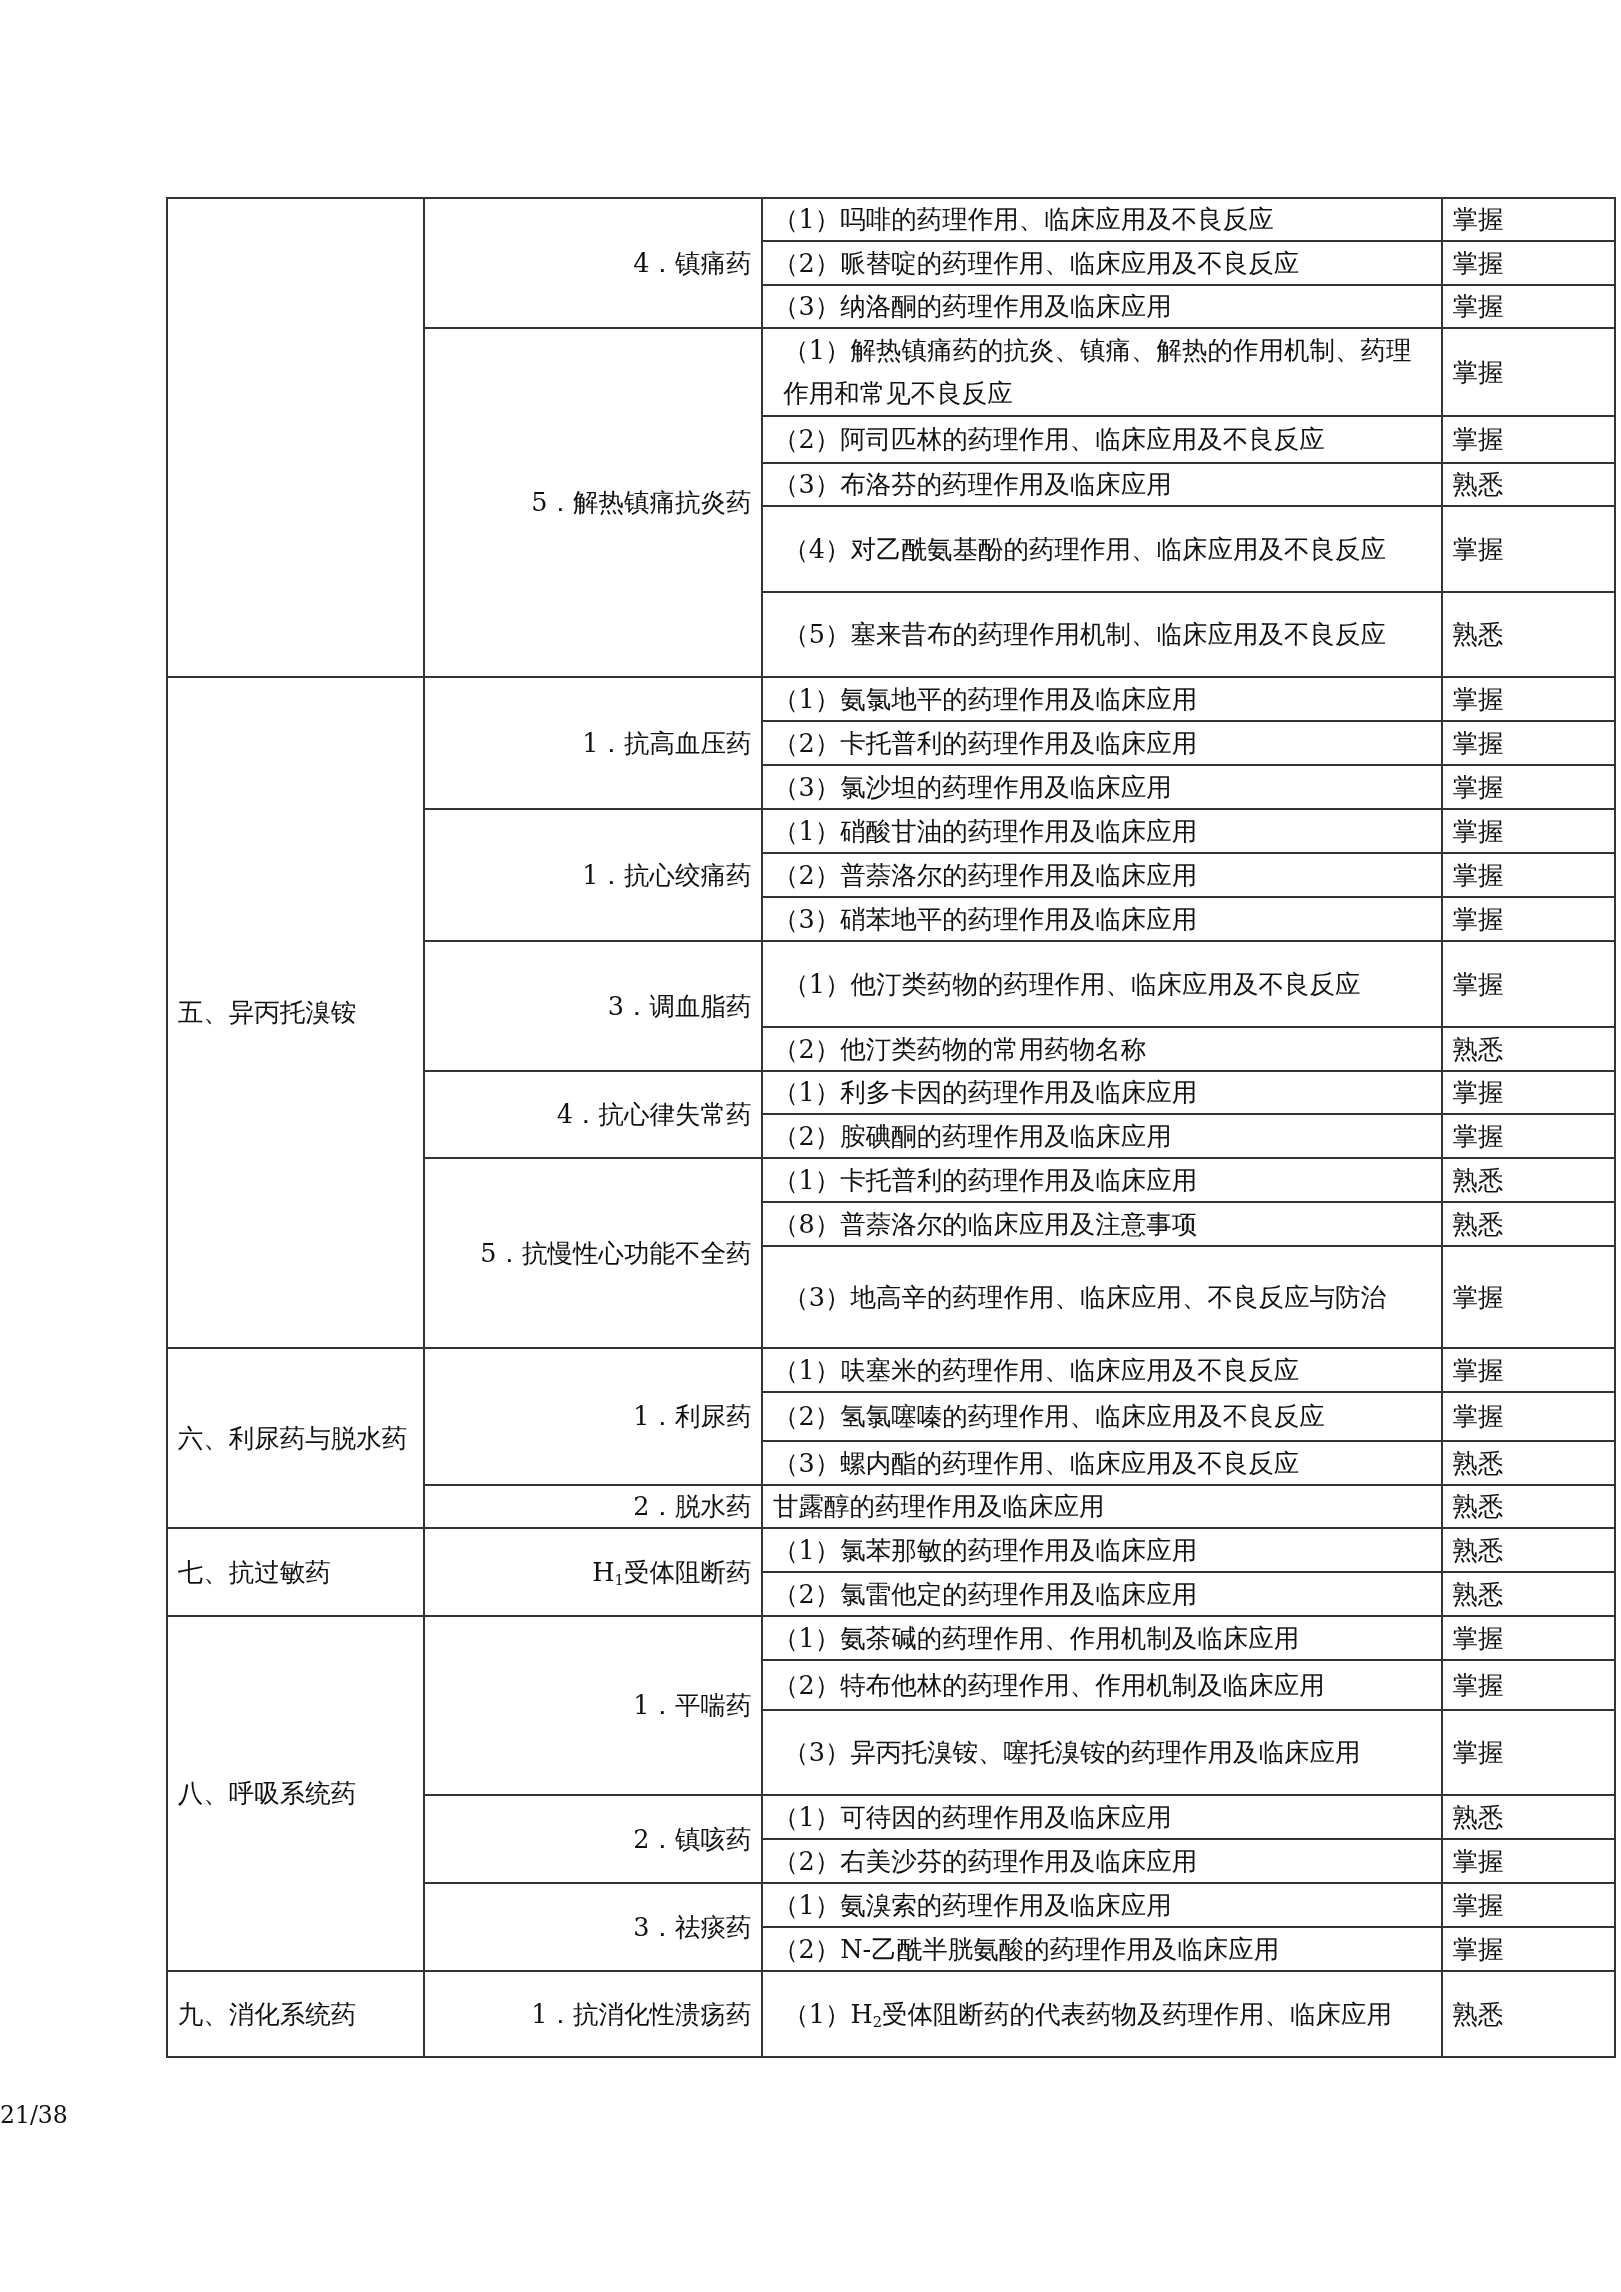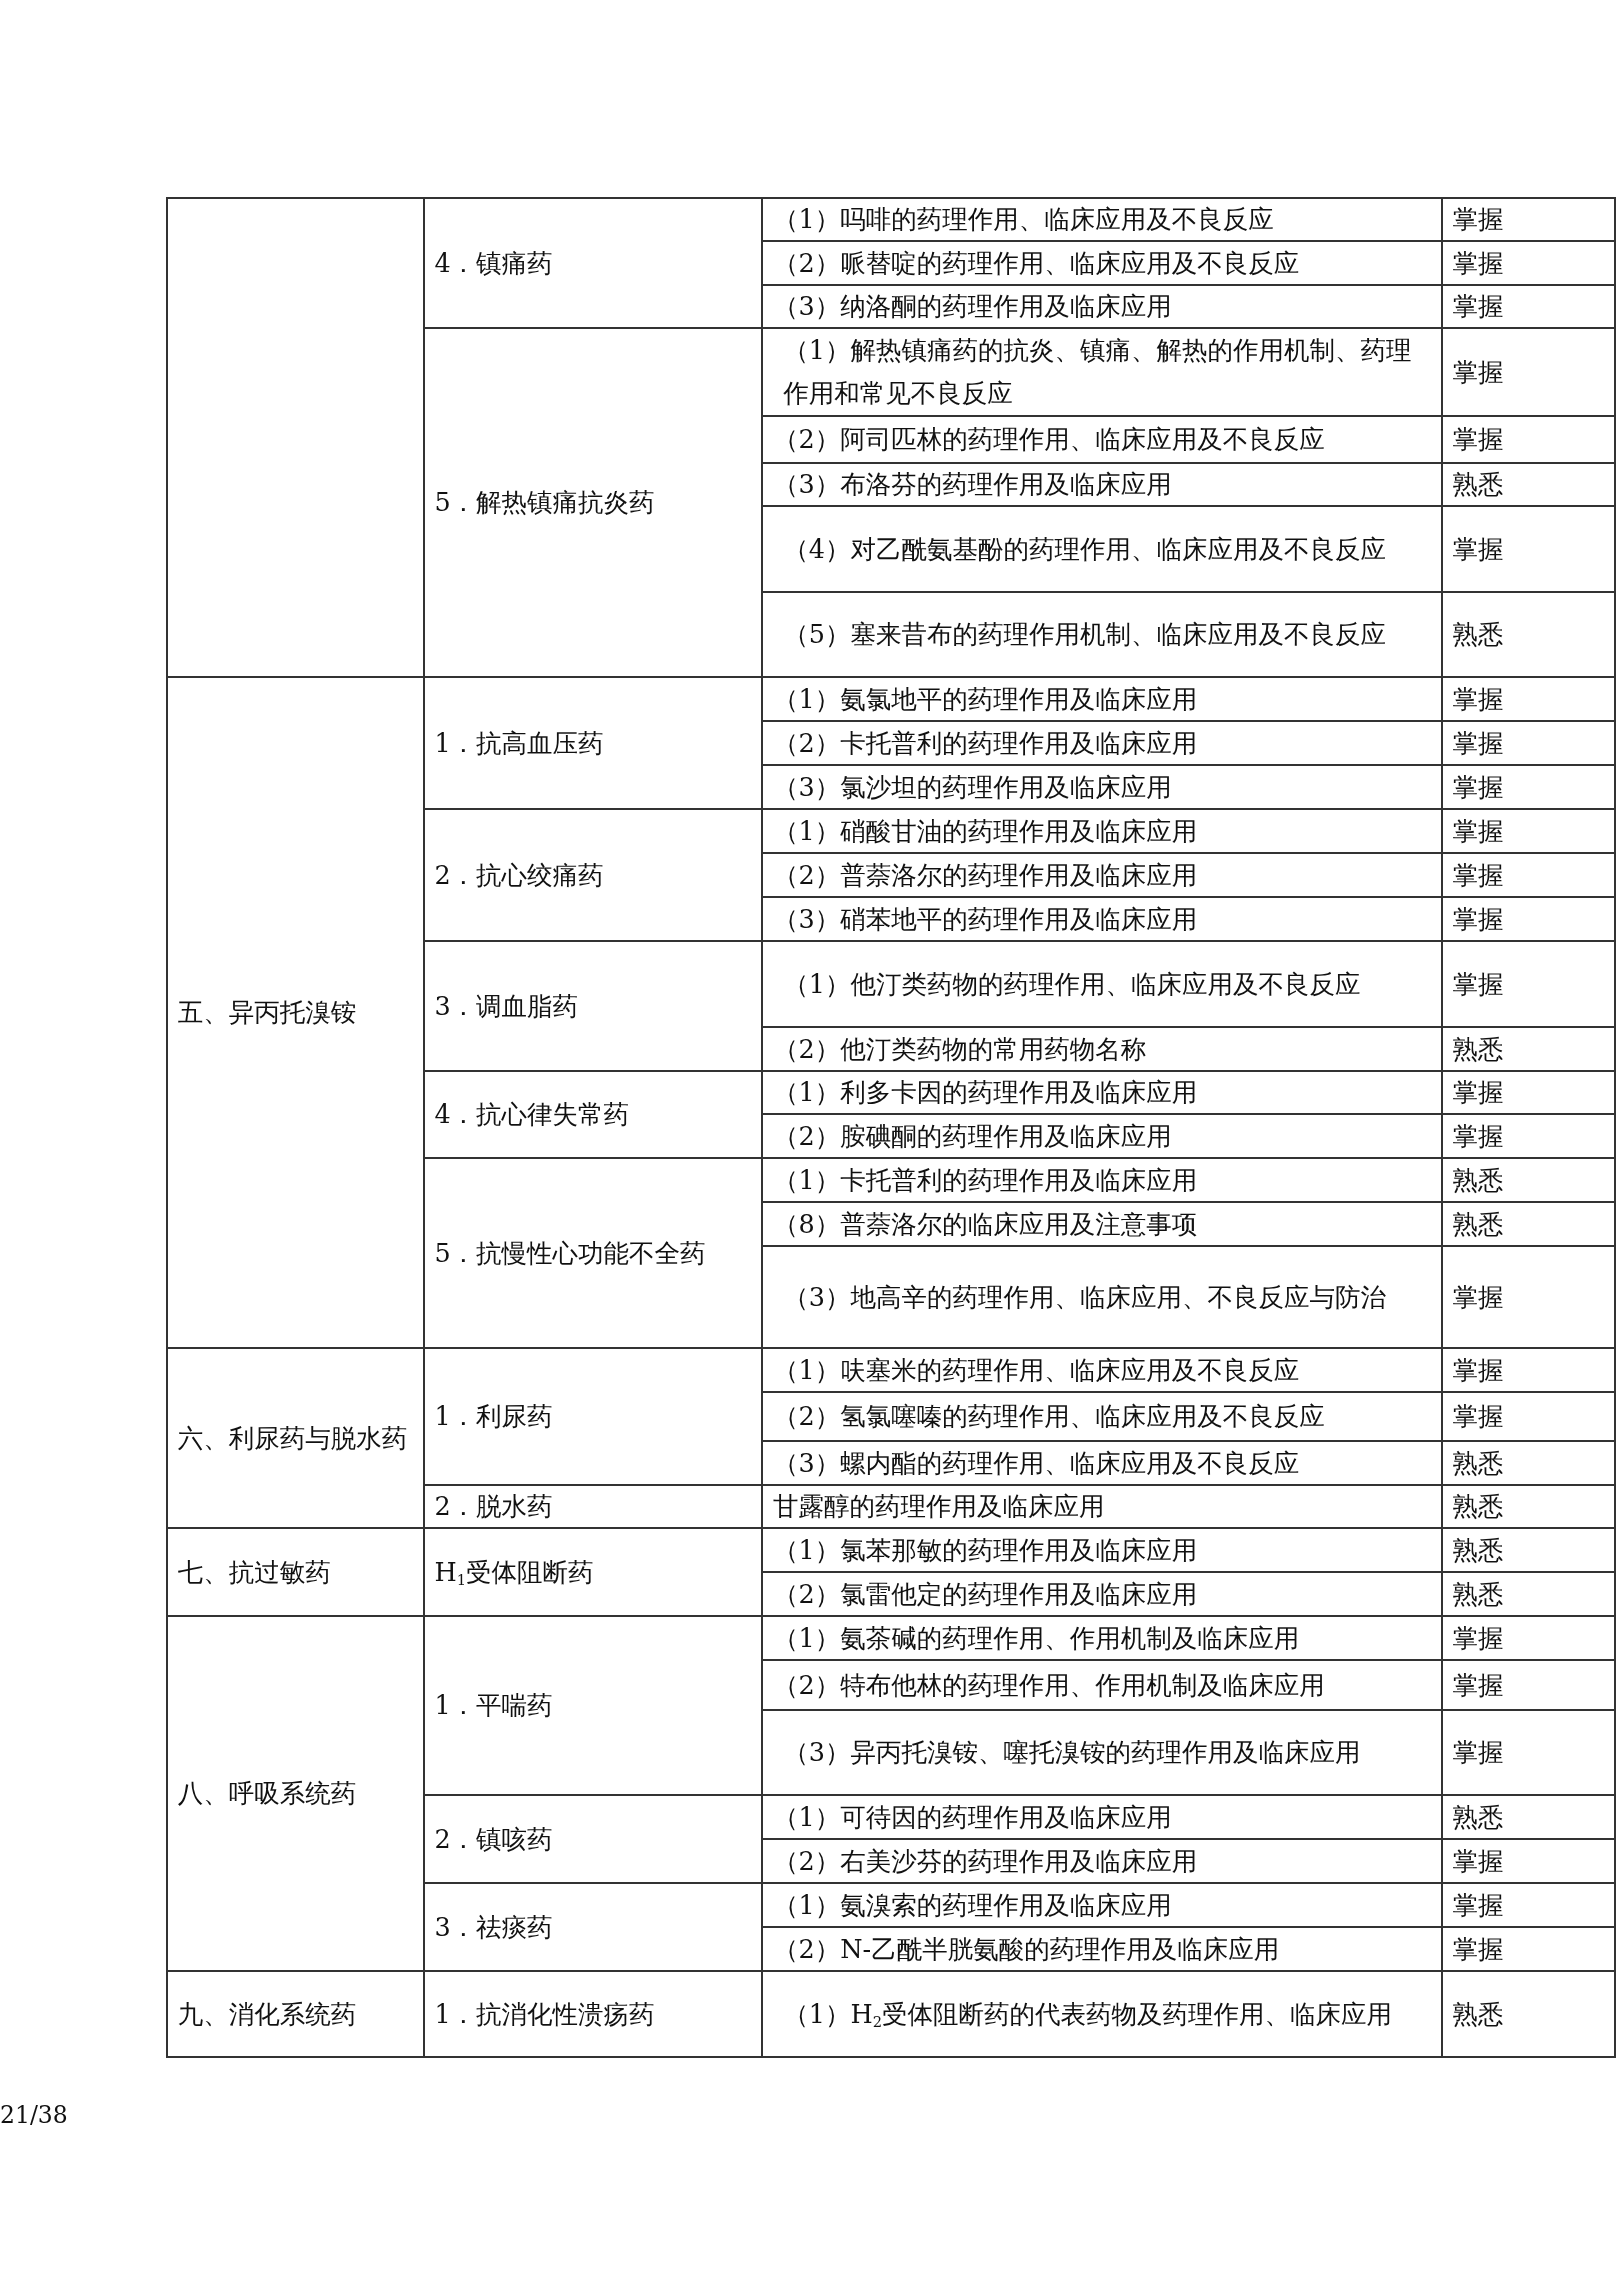--- a/index.html
+++ b/index.html
@@ -12,21 +12,21 @@
   }
   table.syllabus td {
     border: 2px solid #333;
     padding: 0 9.8px;
     font-size: 25.5px;
     line-height: 41px;
     vertical-align: middle;
     word-break: break-all;
   }
   td.c1 { width: 235px; padding-left: 13.7px; }
-  td.c2 { width: 317px; padding-left: 13.7px; }
+  td.c2 { width: 317px; padding-left: 13.7px; text-align: right; }
   td.c3 { width: 658px; padding-left: 9.8px; }
   td.c4 { width: 152px; text-align: left; padding: 0; }
   td.c3.wrap { line-height: 43px; padding-left: 20px; }
   sub { font-size: 14.7px; line-height: 0; vertical-align: -3.9px; }
   .page-number {
     position: absolute; left: 0; width: 1621px; top: 2101px;
     text-align: left; font-size: 23.5px; line-height: 29px;
   }
 </style>
 </head>
@@ -80,21 +80,21 @@
       </tr>
       <tr style="height:44px">
         <td class="c3">（2）卡托普利的药理作用及临床应用</td>
         <td class="c4">掌握</td>
       </tr>
       <tr style="height:44px">
         <td class="c3">（3）氯沙坦的药理作用及临床应用</td>
         <td class="c4">掌握</td>
       </tr>
       <tr style="height:44px">
-        <td class="c2" rowspan="3">2．抗心绞痛药</td>
+        <td class="c2" rowspan="3">1．抗心绞痛药</td>
         <td class="c3">（1）硝酸甘油的药理作用及临床应用</td>
         <td class="c4">掌握</td>
       </tr>
       <tr style="height:44px">
         <td class="c3">（2）普萘洛尔的药理作用及临床应用</td>
         <td class="c4">掌握</td>
       </tr>
       <tr style="height:44px">
         <td class="c3">（3）硝苯地平的药理作用及临床应用</td>
         <td class="c4">掌握</td>

